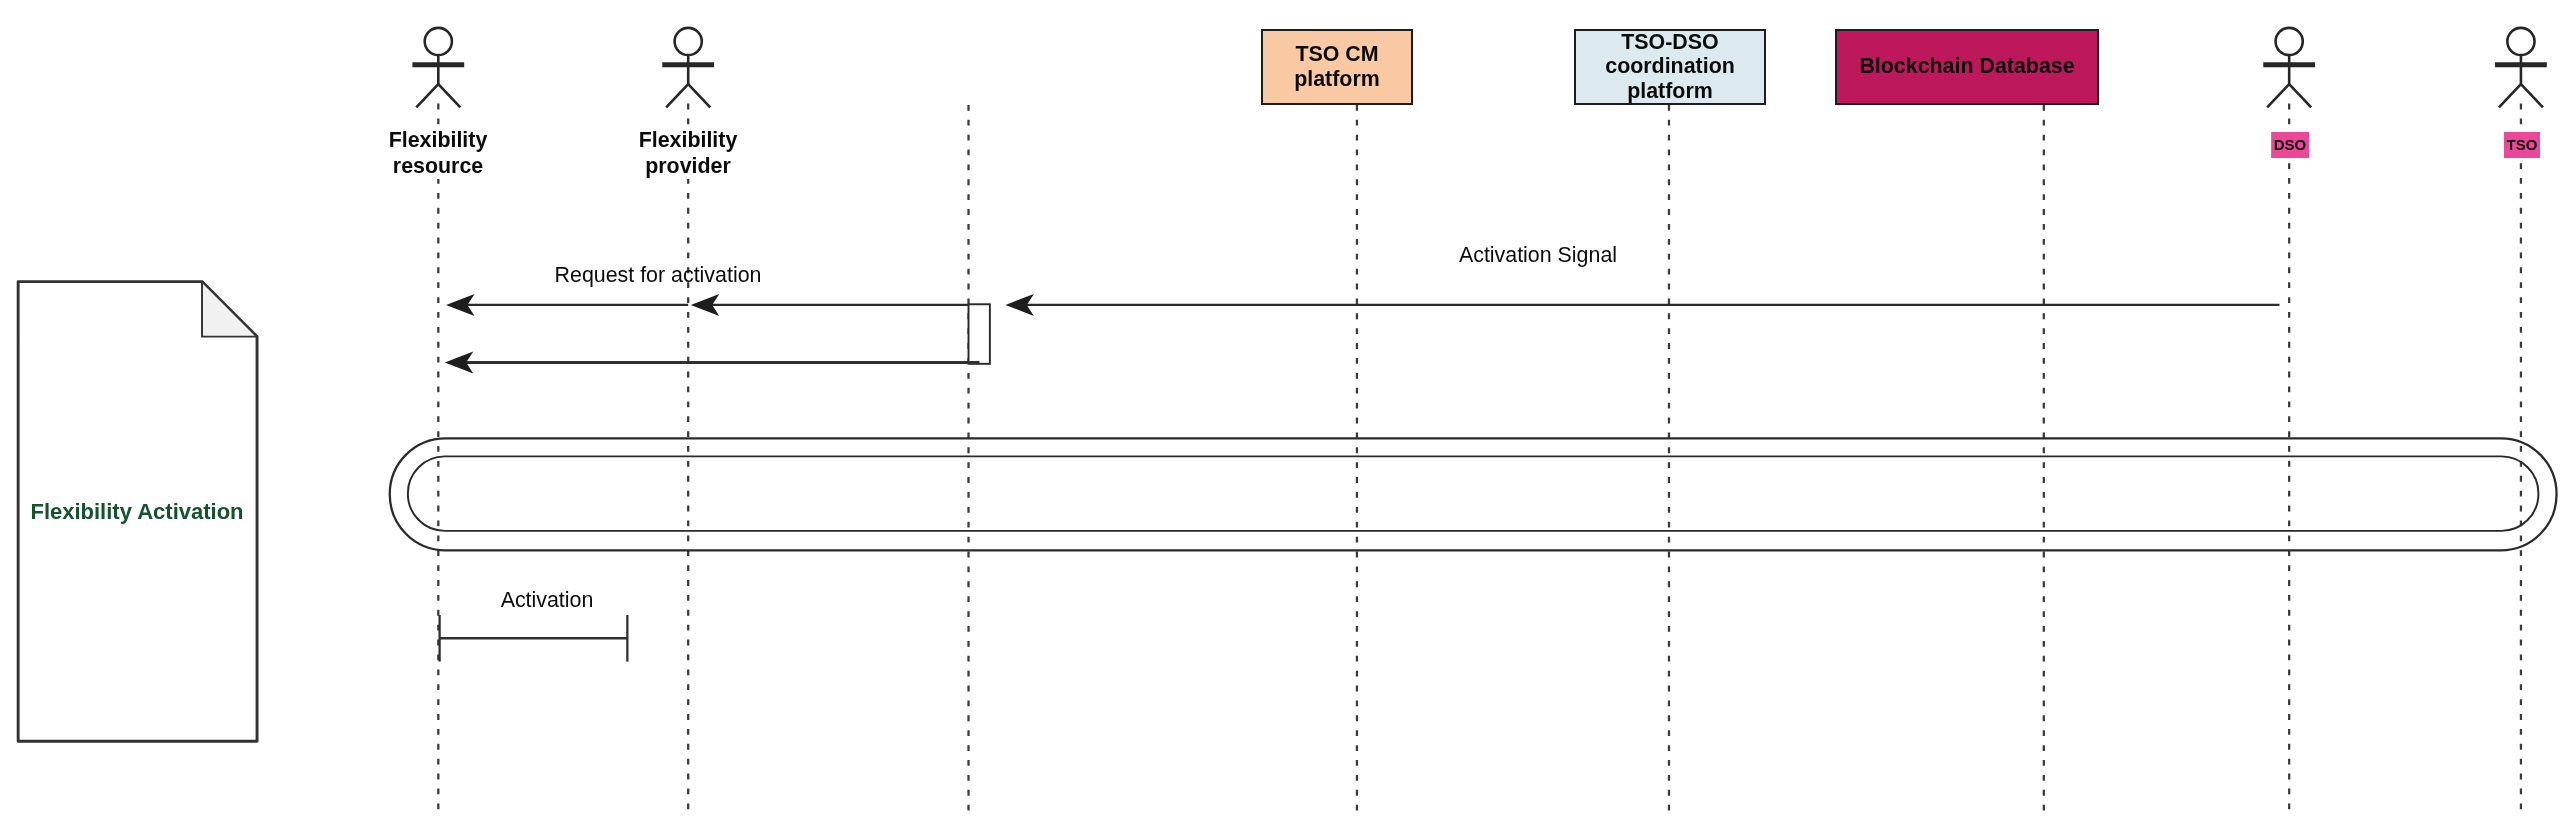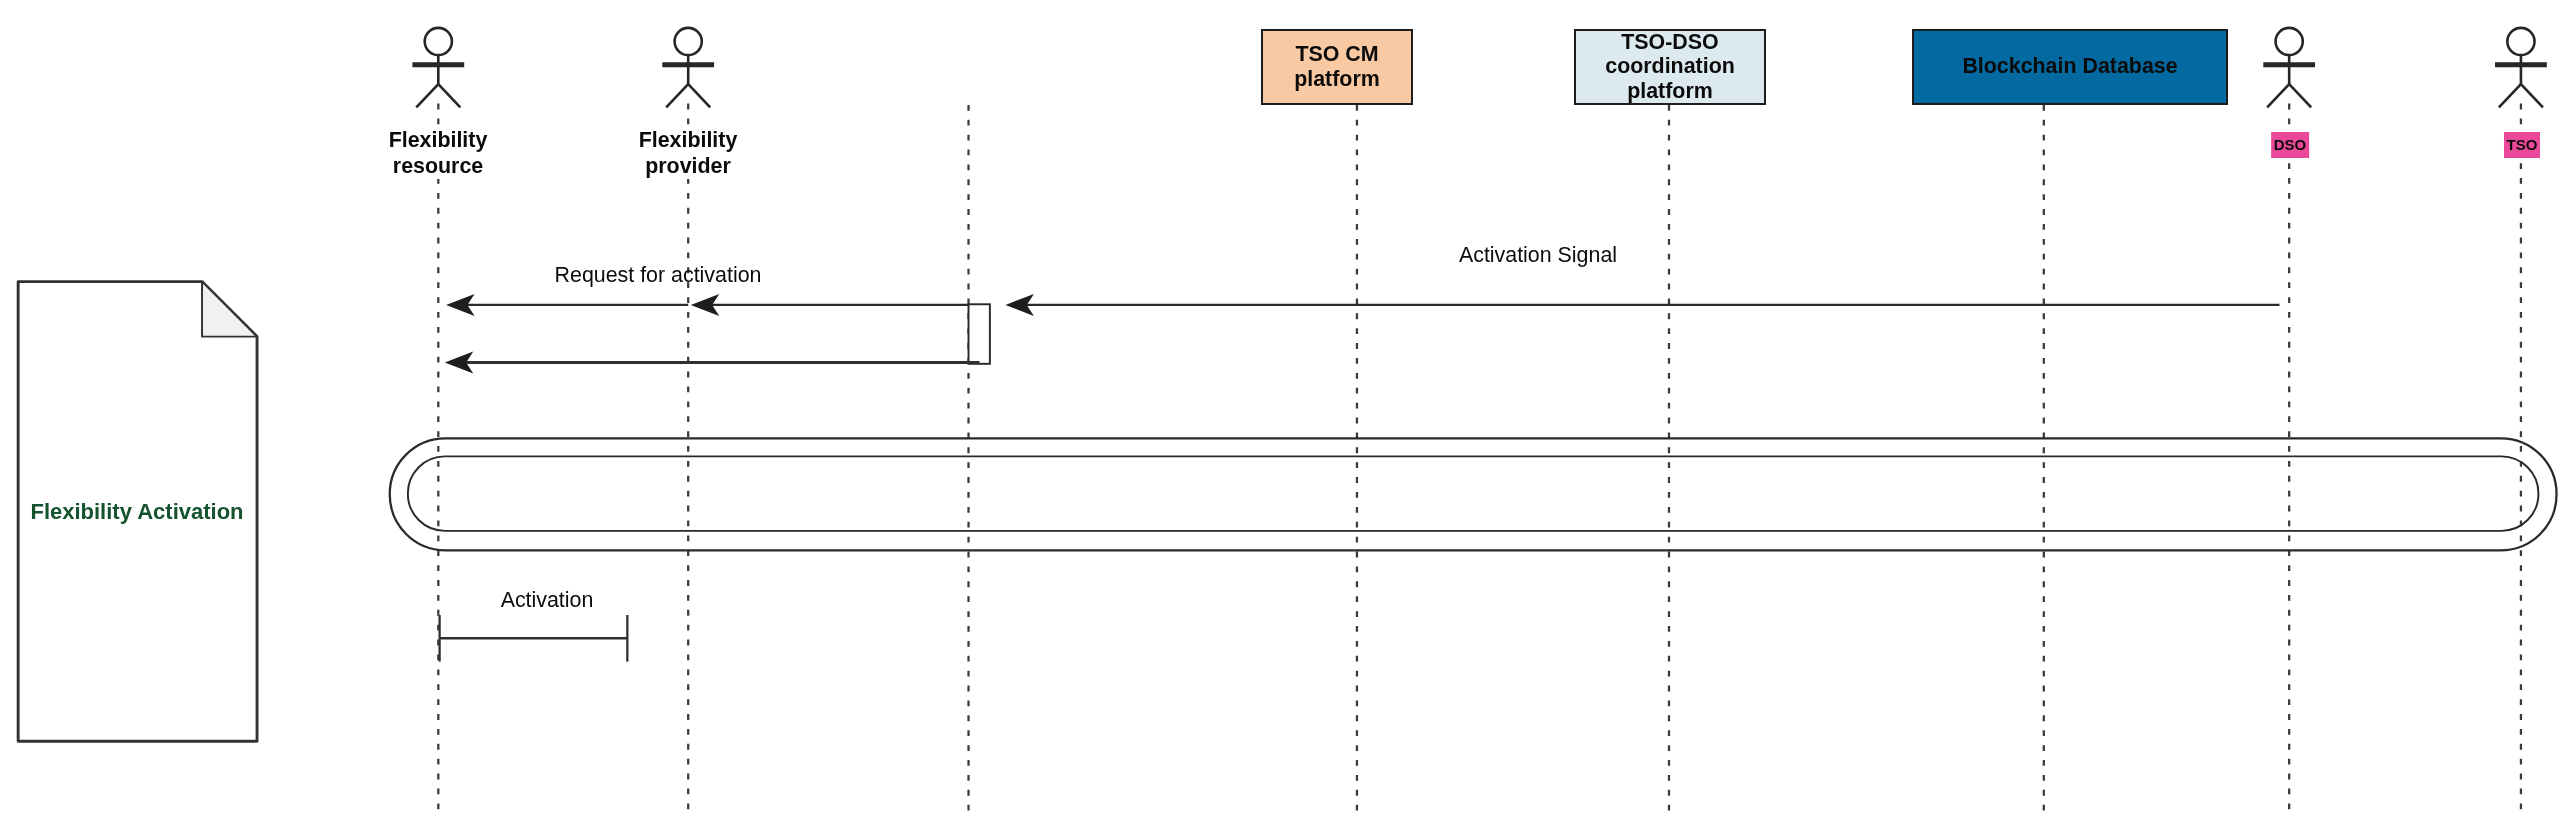--- a/index.html
+++ b/index.html
@@ -170,21 +170,21 @@
       <line class="span-tick" x1="968" y1="950" x2="968" y2="1022"></line>
     </g>
   </svg>
 
   <div class="platform" style="left: 1261px; width: 152px; background-color: rgb(249, 201, 163);">
     <span>TSO CM platform</span>
   </div>
   <div class="platform" style="left: 1574px; width: 192px; background-color: rgb(220, 233, 239);">
     <span>TSO-DSO coordination platform</span>
   </div>
-  <div class="platform" style="left: 1912px; width: 316px; background-color: #0369a1;">
+  <div class="platform" style="left: 1835px; width: 264px; background-color: #be185d;">
     <span>Blockchain Database</span>
   </div>
 
   <div class="label actor-label" style="left:438px; top:136px;">Flexibility
 resource</div>
   <div class="label actor-label" style="left:688px; top:136px;">Flexibility
 provider</div>
   <div class="label endpoint-label" style="left:2290px; top:128px;">DSO</div>
   <div class="label endpoint-label" style="left:2522px; top:128px;">TSO</div>
 

